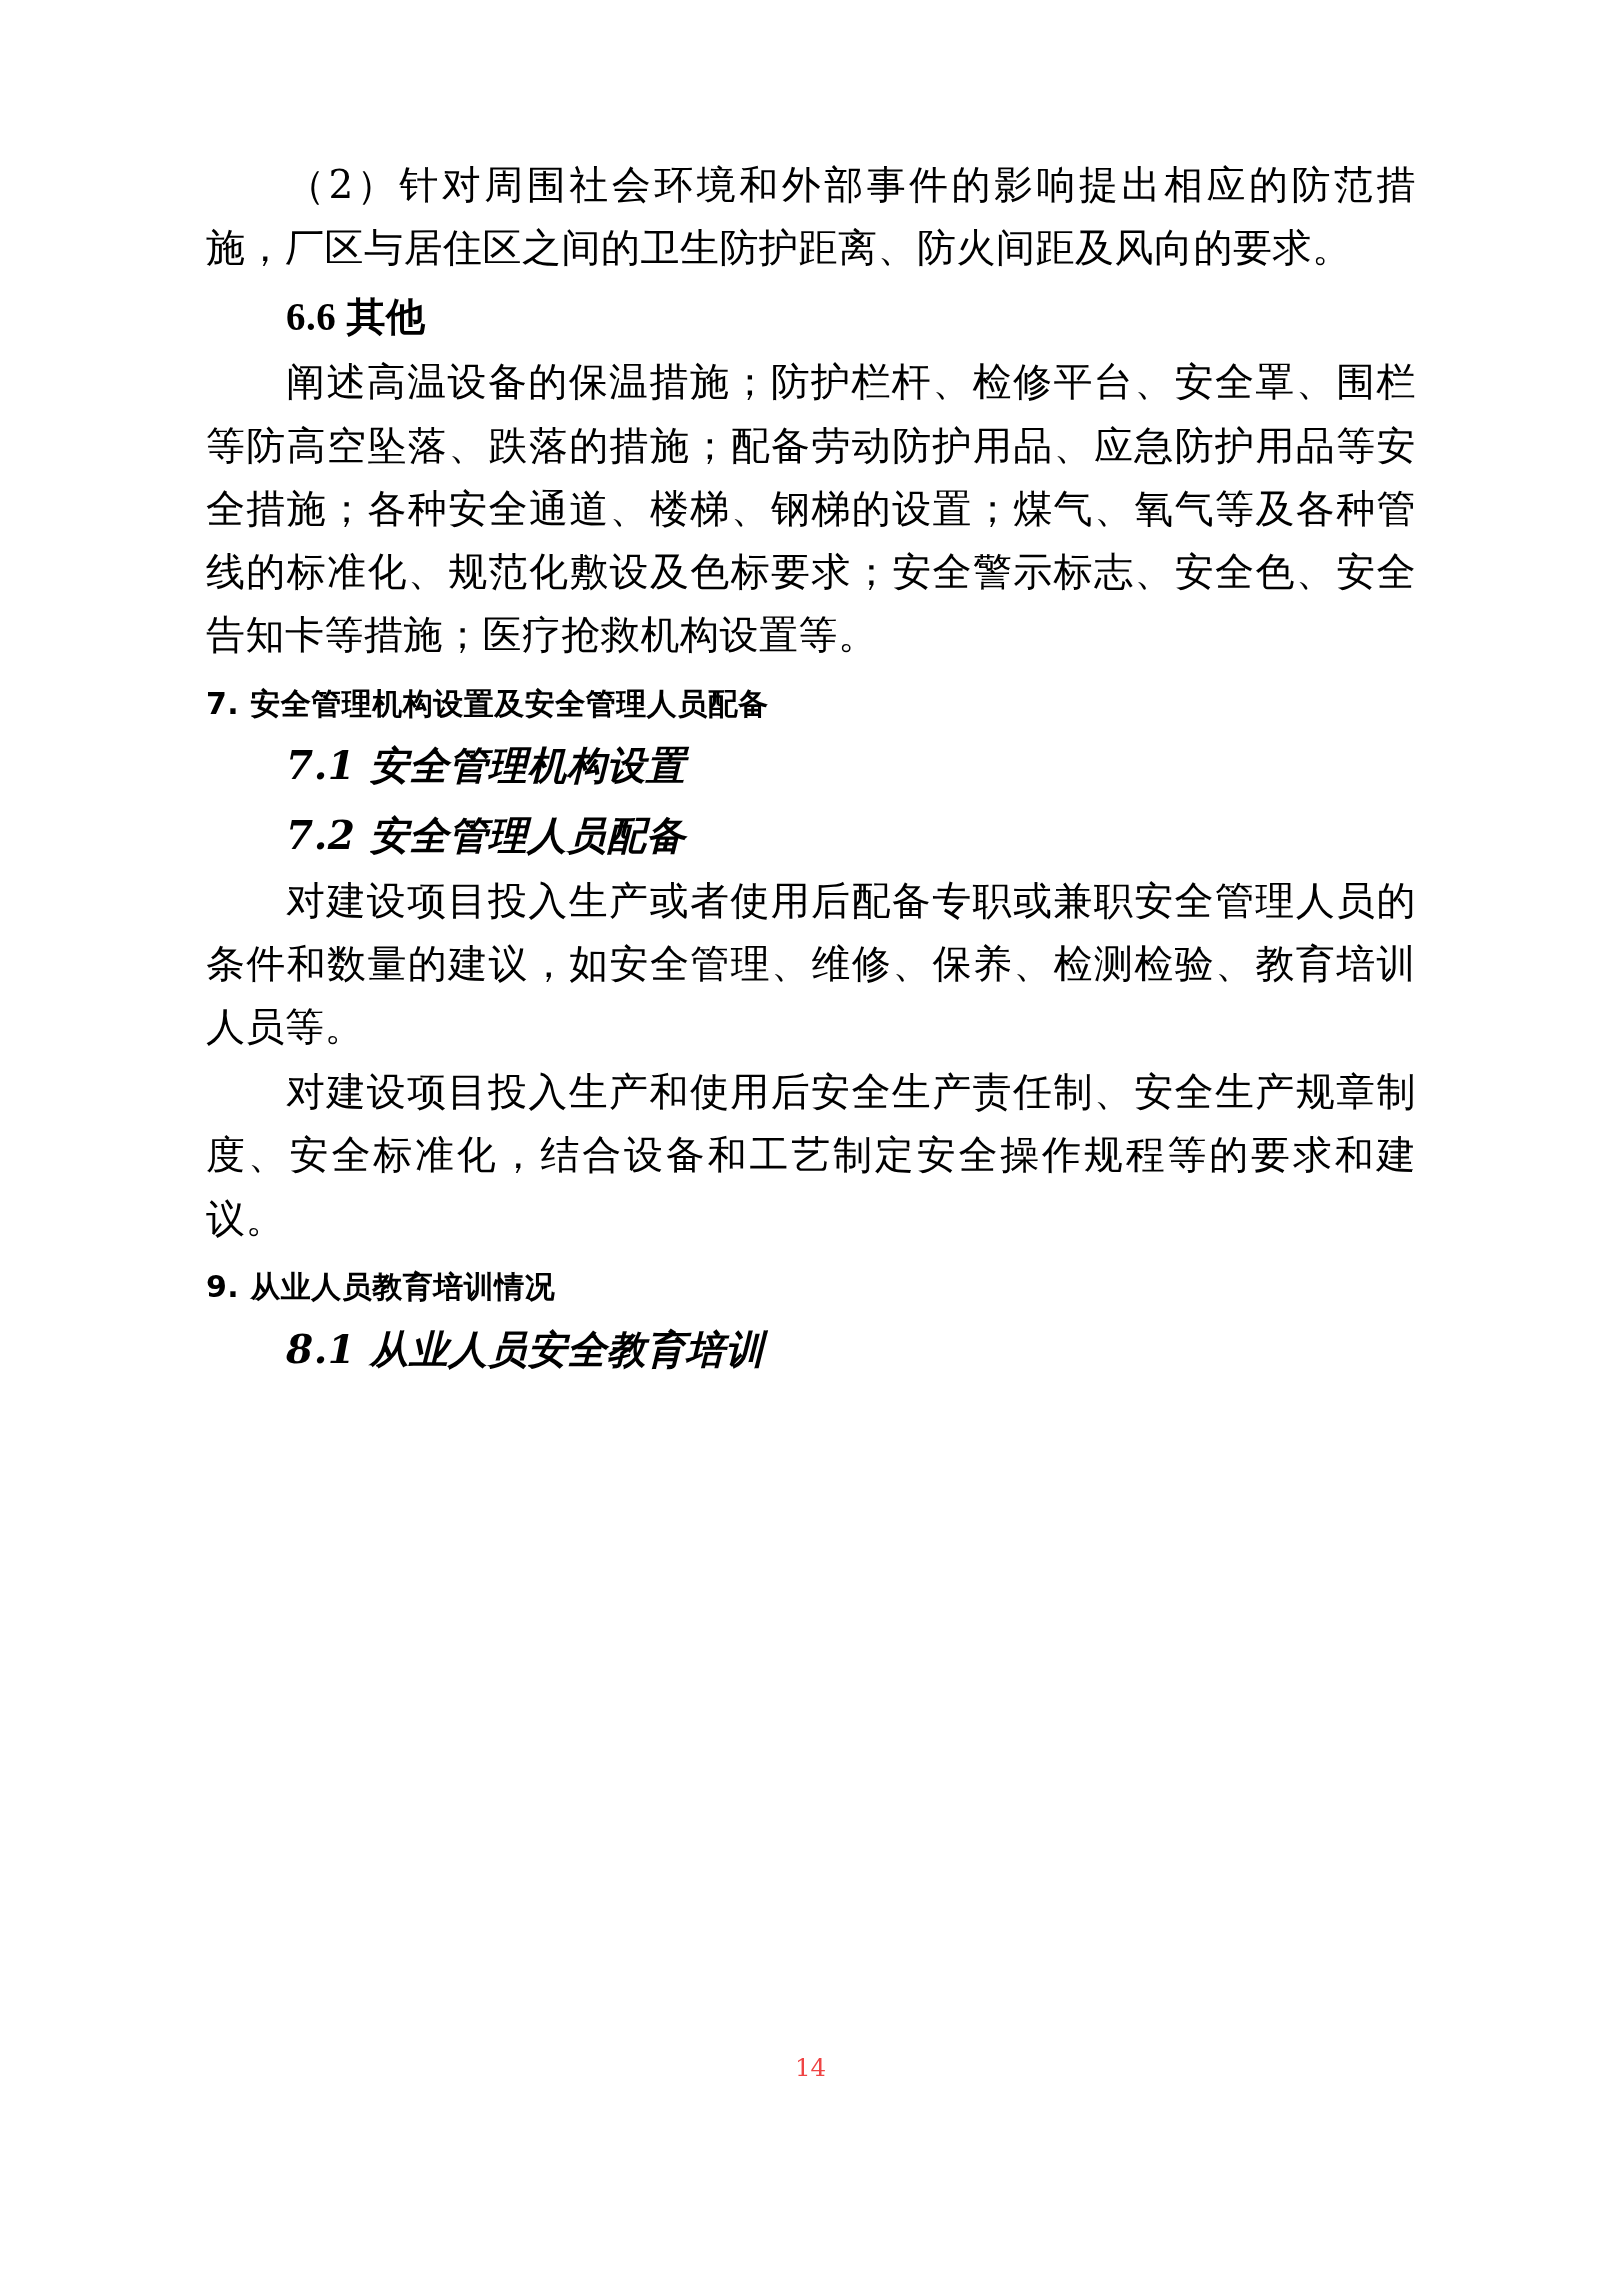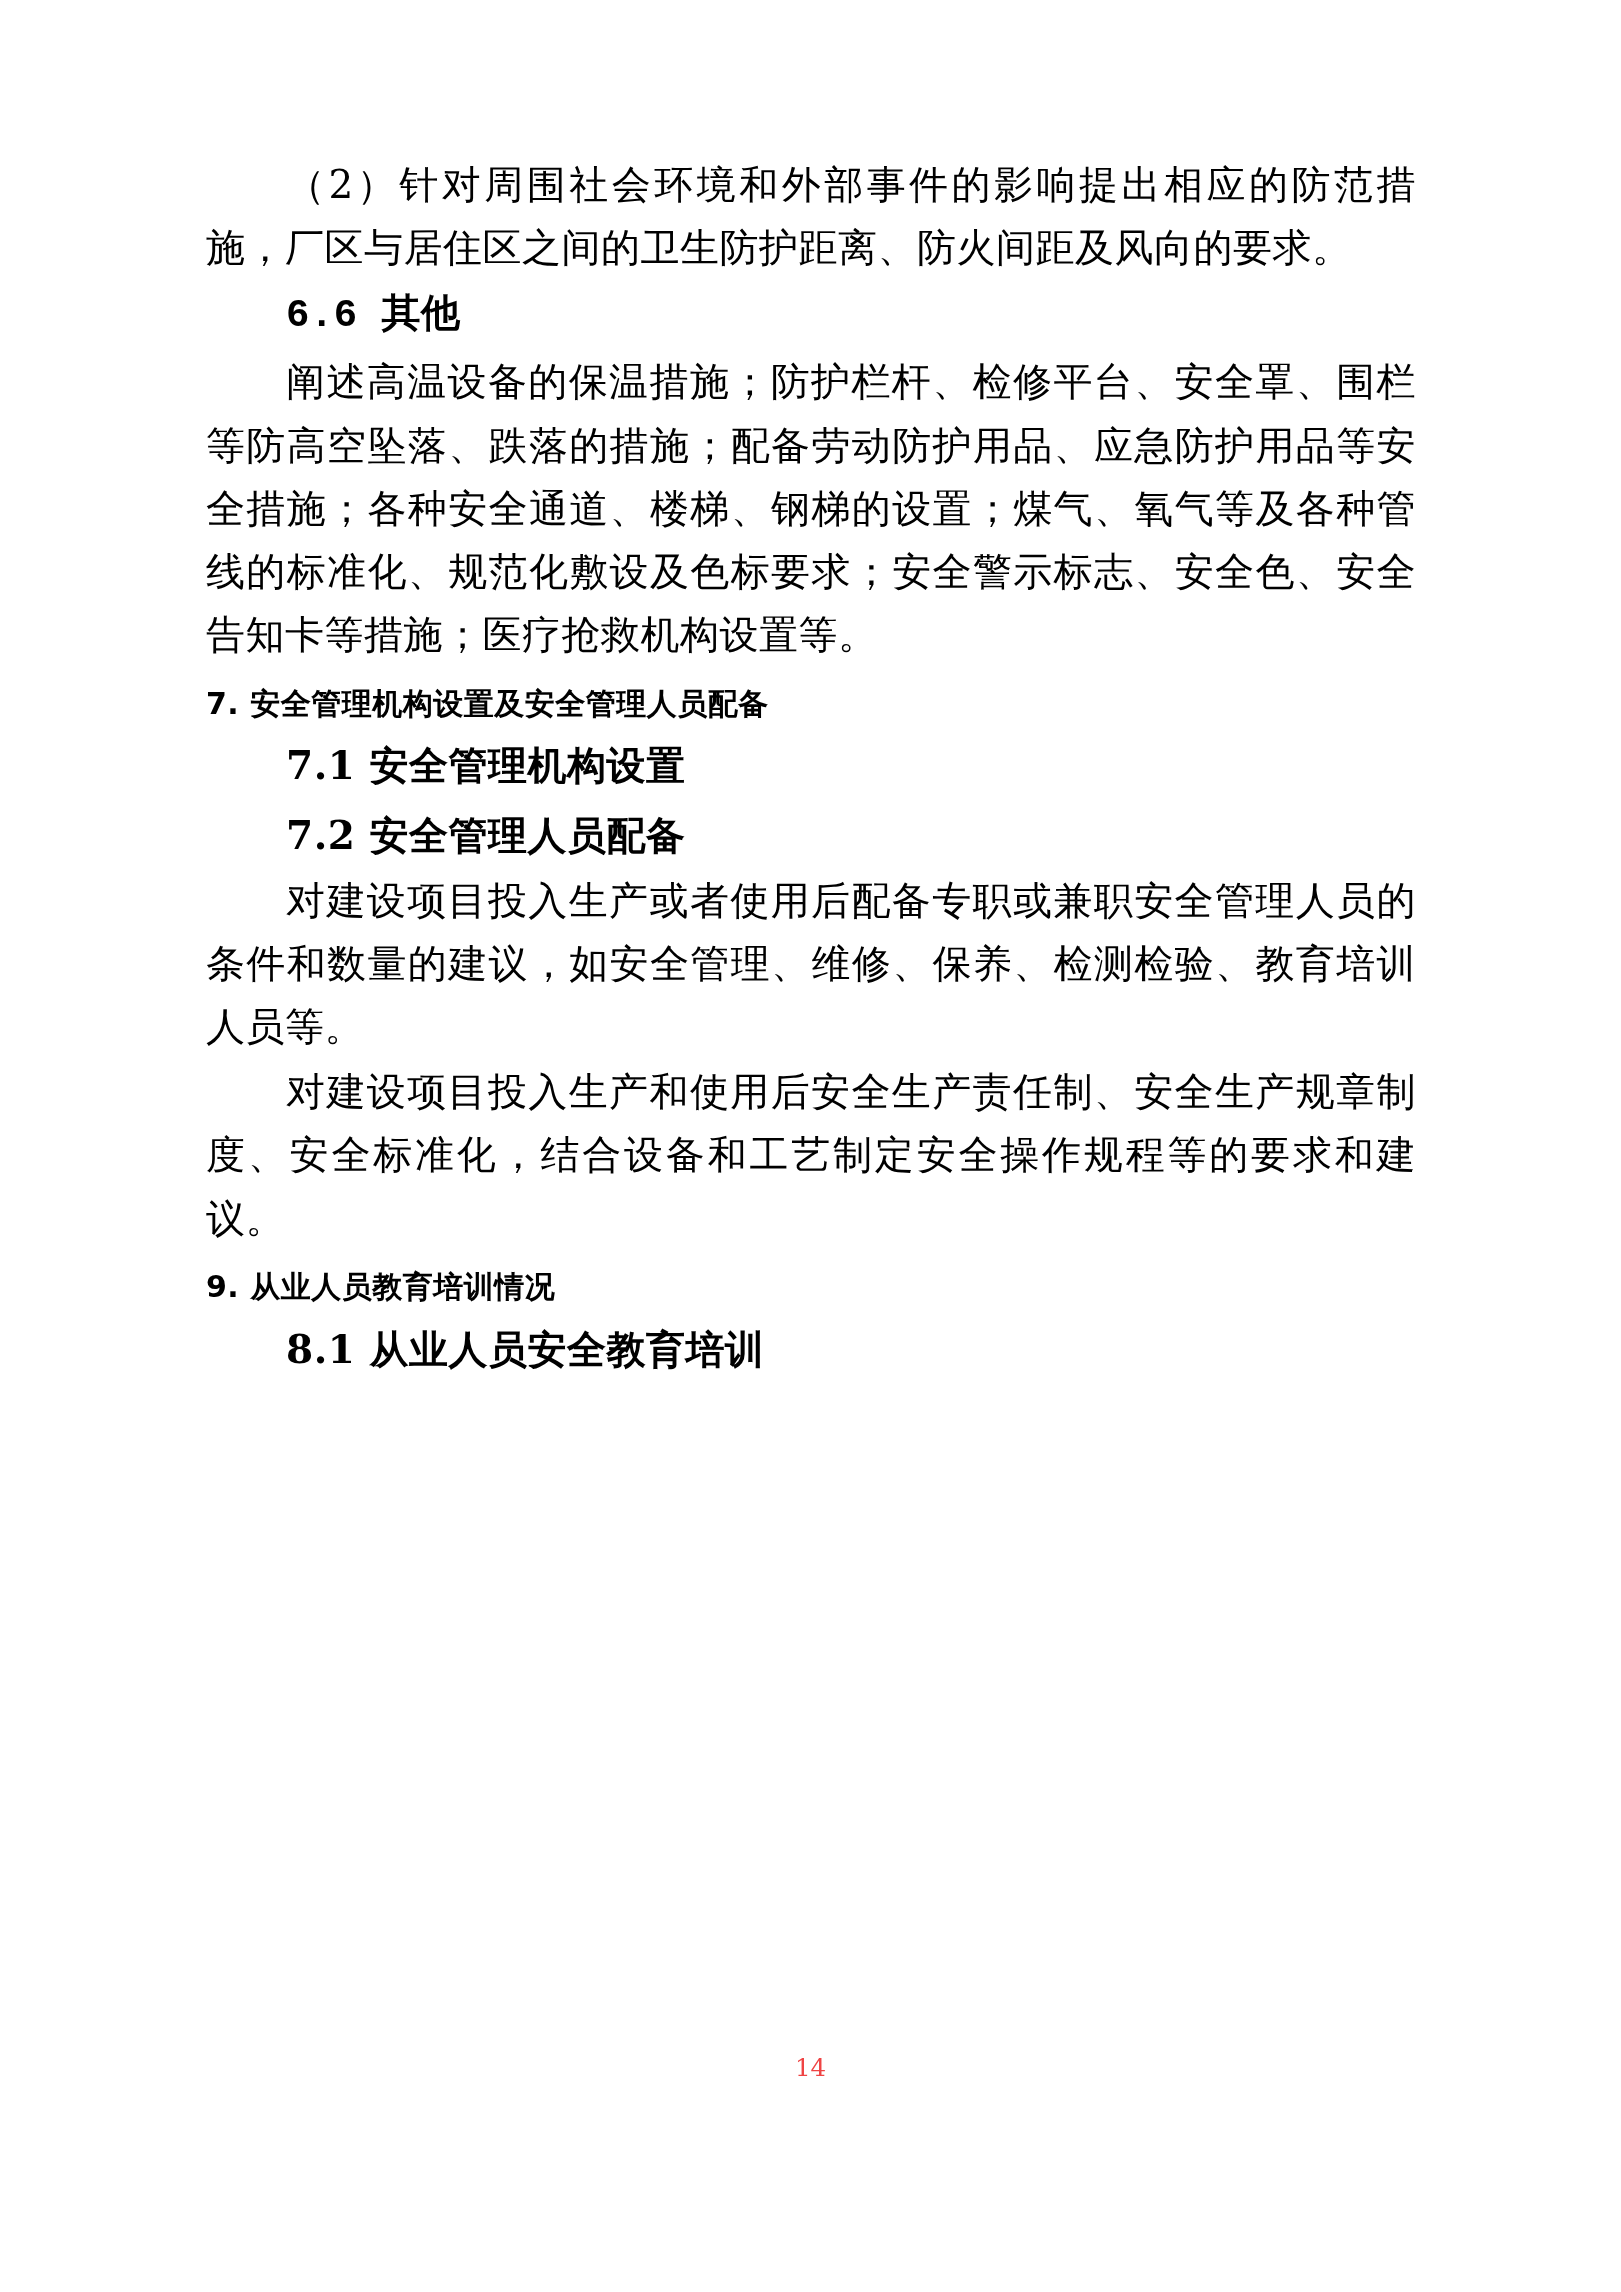--- a/index.html
+++ b/index.html
@@ -48,24 +48,25 @@
   .h2 {
     font-size: 39px;
     line-height: 1.62;
     font-weight: bold;
     letter-spacing: 0.5px;
     text-indent: 80px;
     margin-top: 5.9px;
     margin-bottom: 2px;
   }
   .h2-sans {
-    font-family: Liberation Mono, monospace;
+    font-family: Liberation Serif, serif;
   }
   .h2-serif {
     font-family: "DejaVu Serif", "Liberation Serif", serif;
+    font-style: italic;
   }
   .page-number {
     position: absolute;
     left: 0;
     right: 0;
     top: 2037px;
     text-align: center;
     font-size: 24.5px;
     font-family: "DejaVu Serif", "Liberation Serif", serif;
     color: #ef4444;

